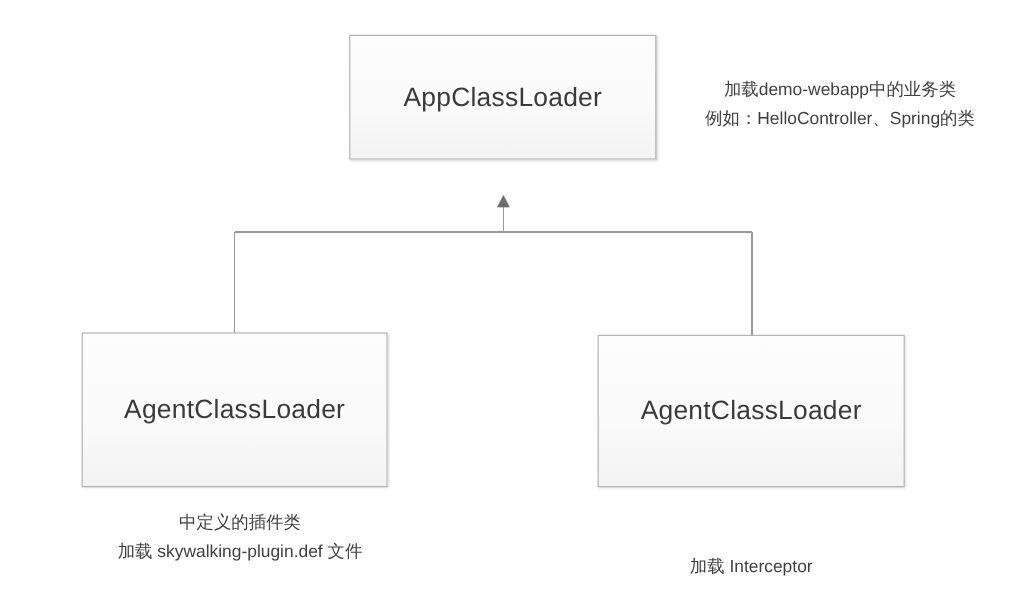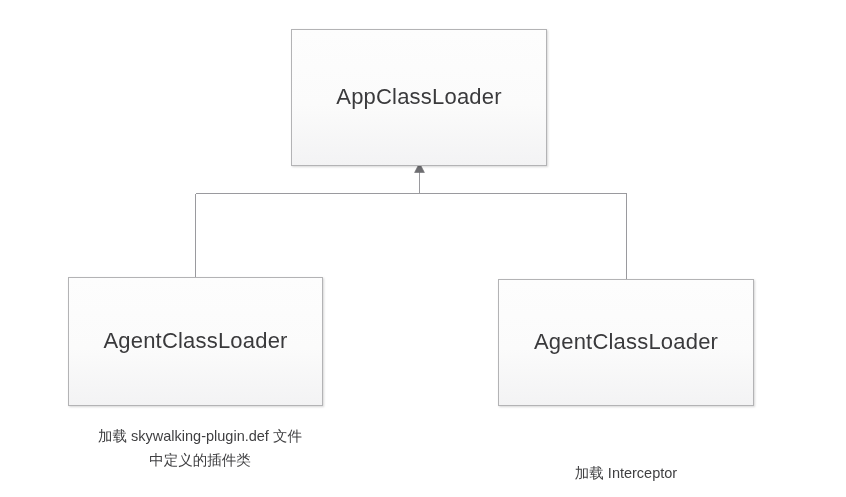--- a/index.html
+++ b/index.html
@@ -47,21 +47,21 @@
     font-weight: 400;
     letter-spacing: 0.2px;
     line-height: 1.2;
     white-space: nowrap;
   }
 
   #box-app-class-loader {
     left: 291px;
     top: 29px;
     width: 256px;
-    height: 137px;
+    height: 104px;
   }
   #box-agent-class-loader-left {
     left: 68px;
     top: 277px;
     width: 255px;
     height: 129px;
   }
   #box-agent-class-loader-right {
     left: 498px;
     top: 279px;
@@ -122,23 +122,27 @@
   </div>
 
   <div class="class-box" id="box-agent-class-loader-left">
     <span class="class-box-label">AgentClassLoader</span>
   </div>
 
   <div class="class-box" id="box-agent-class-loader-right">
     <span class="class-box-label">AgentClassLoader</span>
   </div>
 
+  <div class="annotation" id="annotation-app">
+    <span class="annotation-line">加载demo-webapp中的业务类</span>
+    <span class="annotation-line">例如：HelloController、Spring的类</span>
+  </div>
 
   <div class="annotation" id="annotation-agent-left">
+    <span class="annotation-line">中定义的插件类</span>
     <span class="annotation-line">加载 skywalking-plugin.def 文件</span>
-    <span class="annotation-line">中定义的插件类</span>
   </div>
 
   <div class="annotation" id="annotation-agent-right">
     <span class="annotation-line">加载 Interceptor</span>
   </div>
 
 </div>
 
 </body></html>

